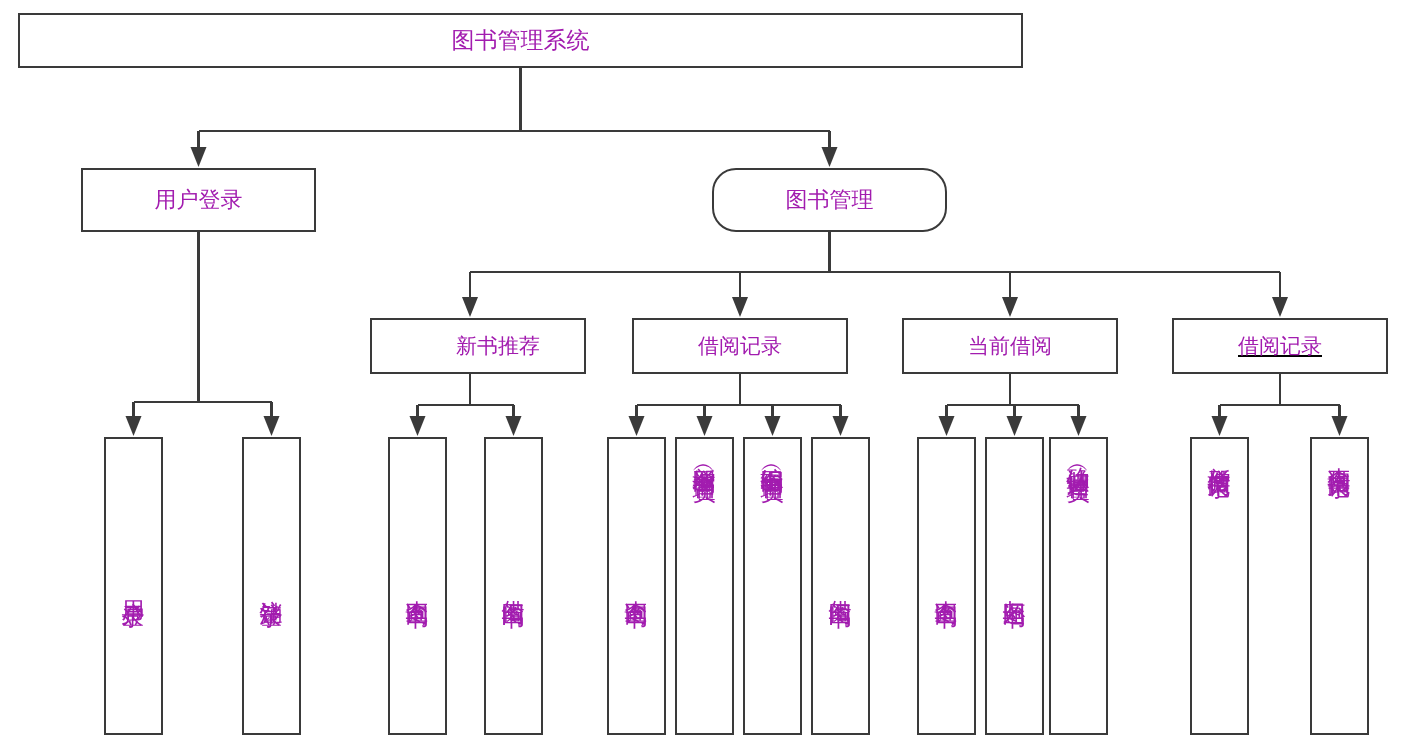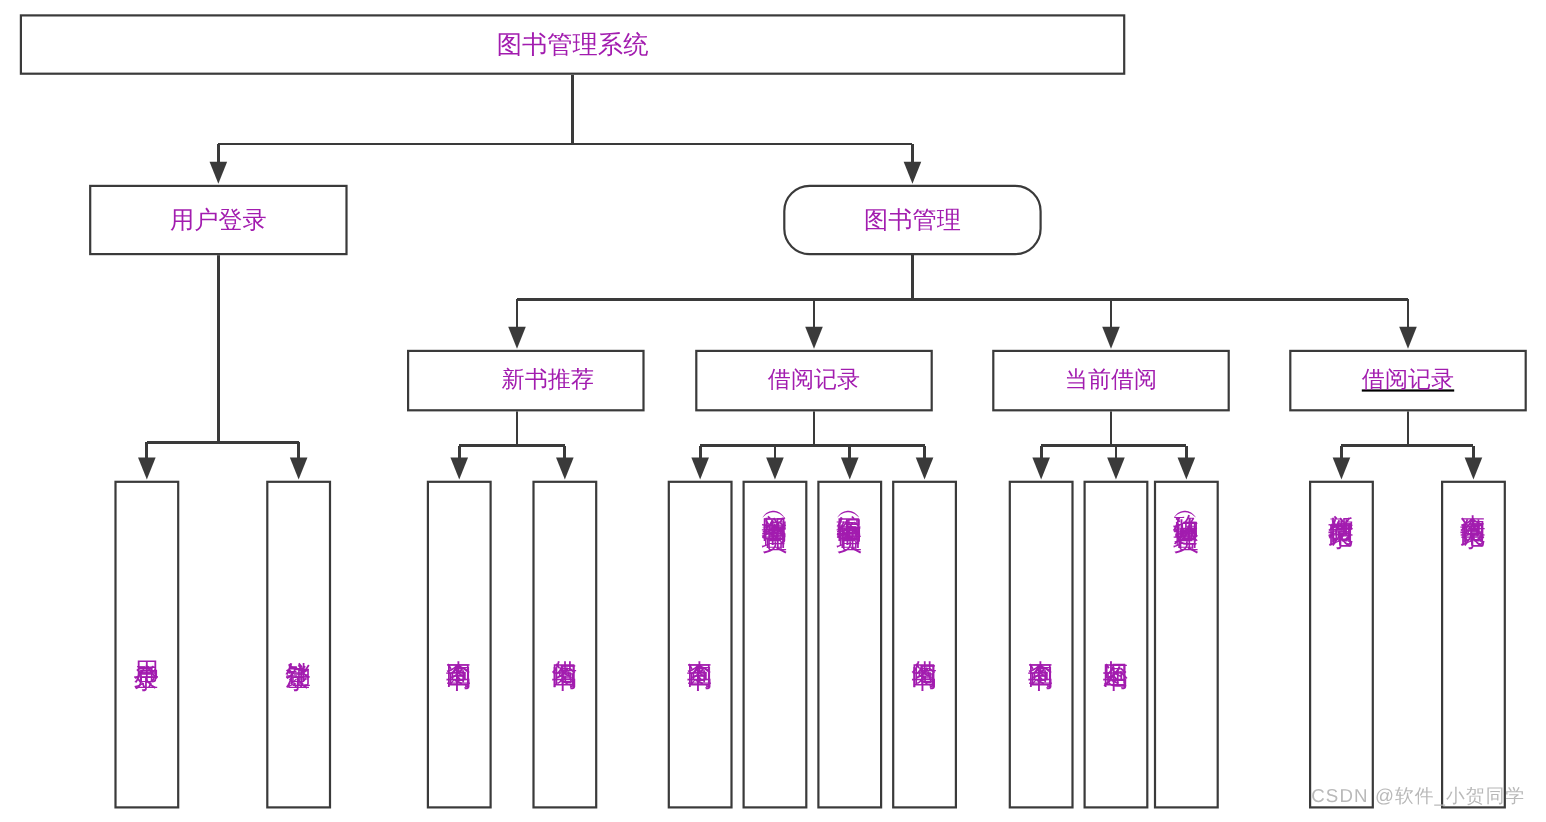--- a/index.html
+++ b/index.html
@@ -137,14 +137,13 @@
       <div class="node-box leaf" style="left: 1049px; top: 437px; width: 59px; height: 298px;">
         <span class="node-label">确认归还（管理员）</span>
       </div>
       <div class="node-box leaf" style="left: 1190px; top: 437px; width: 59px; height: 298px;">
         <span class="node-label">新增借阅记录</span>
       </div>
       <div class="node-box leaf" style="left: 1310px; top: 437px; width: 59px; height: 298px;">
         <span class="node-label">查询借阅记录</span>
       </div>
     </div>
-  <div id="watermark">CSDN @软件_小贺同学</div>
 </div>
 
 </body></html>

